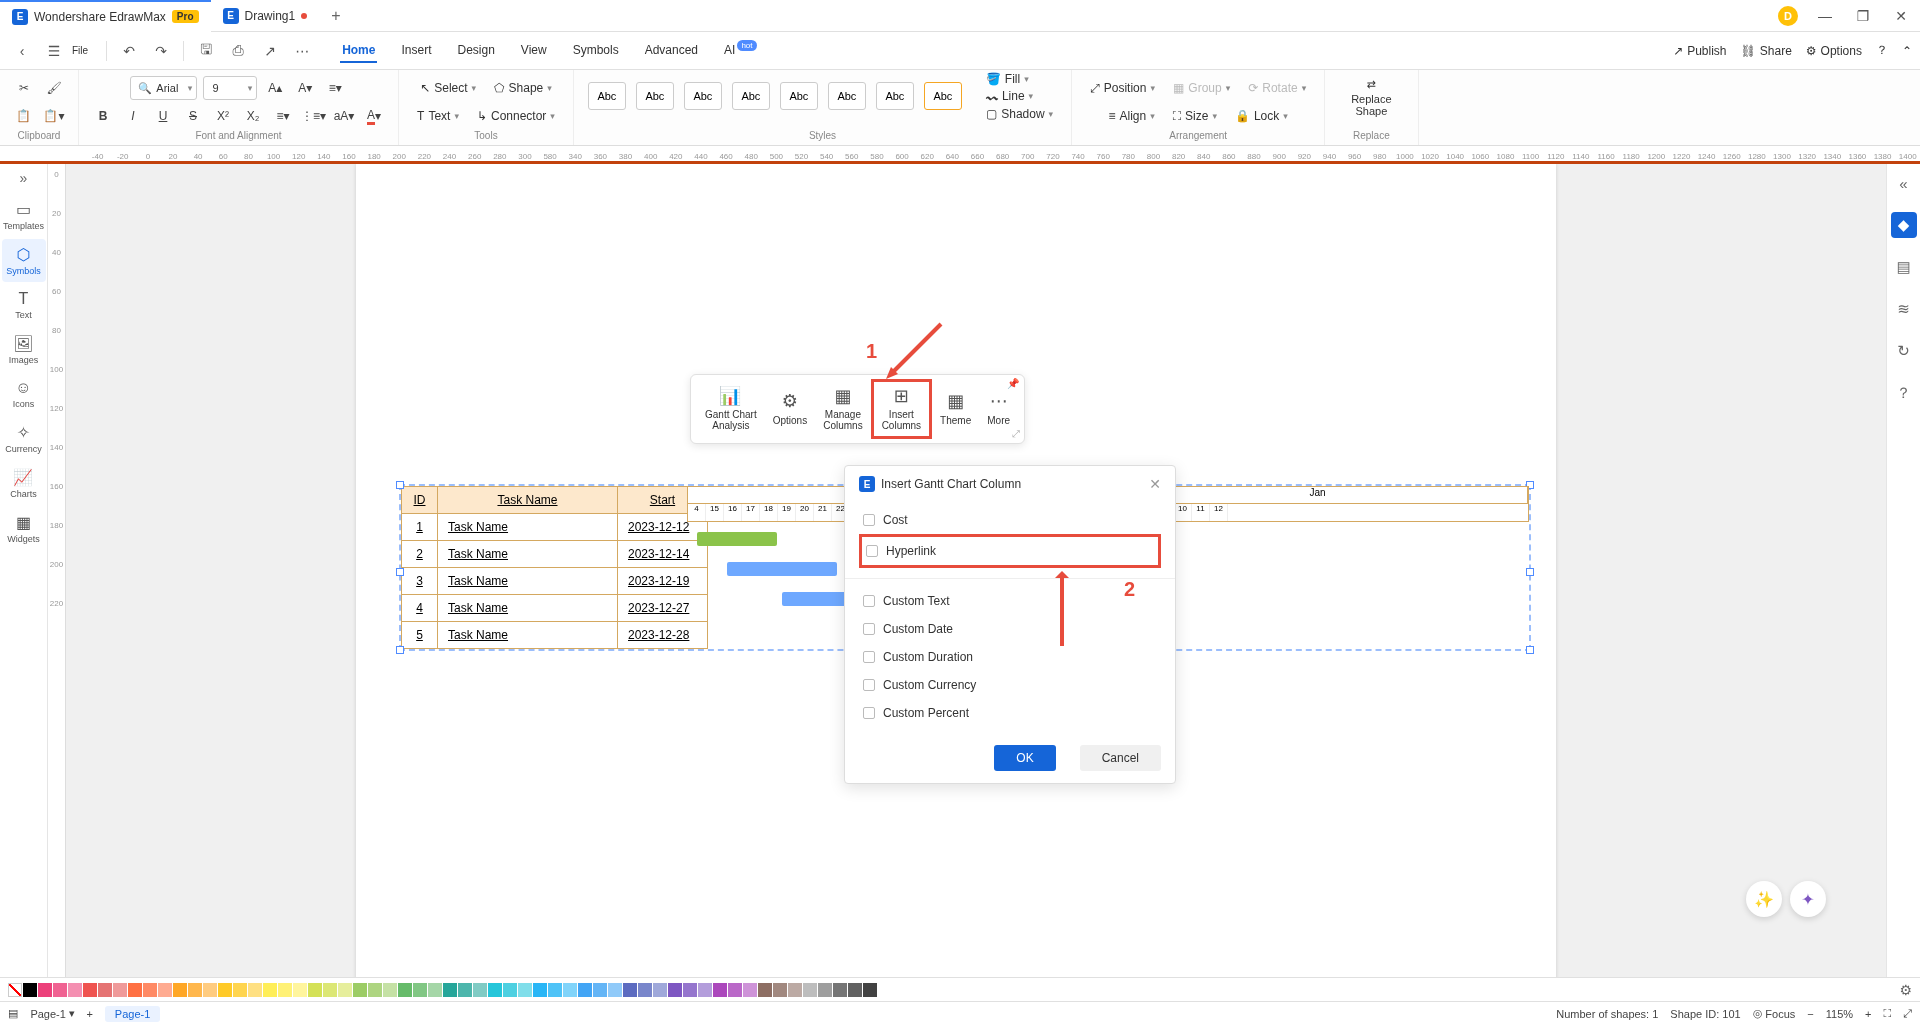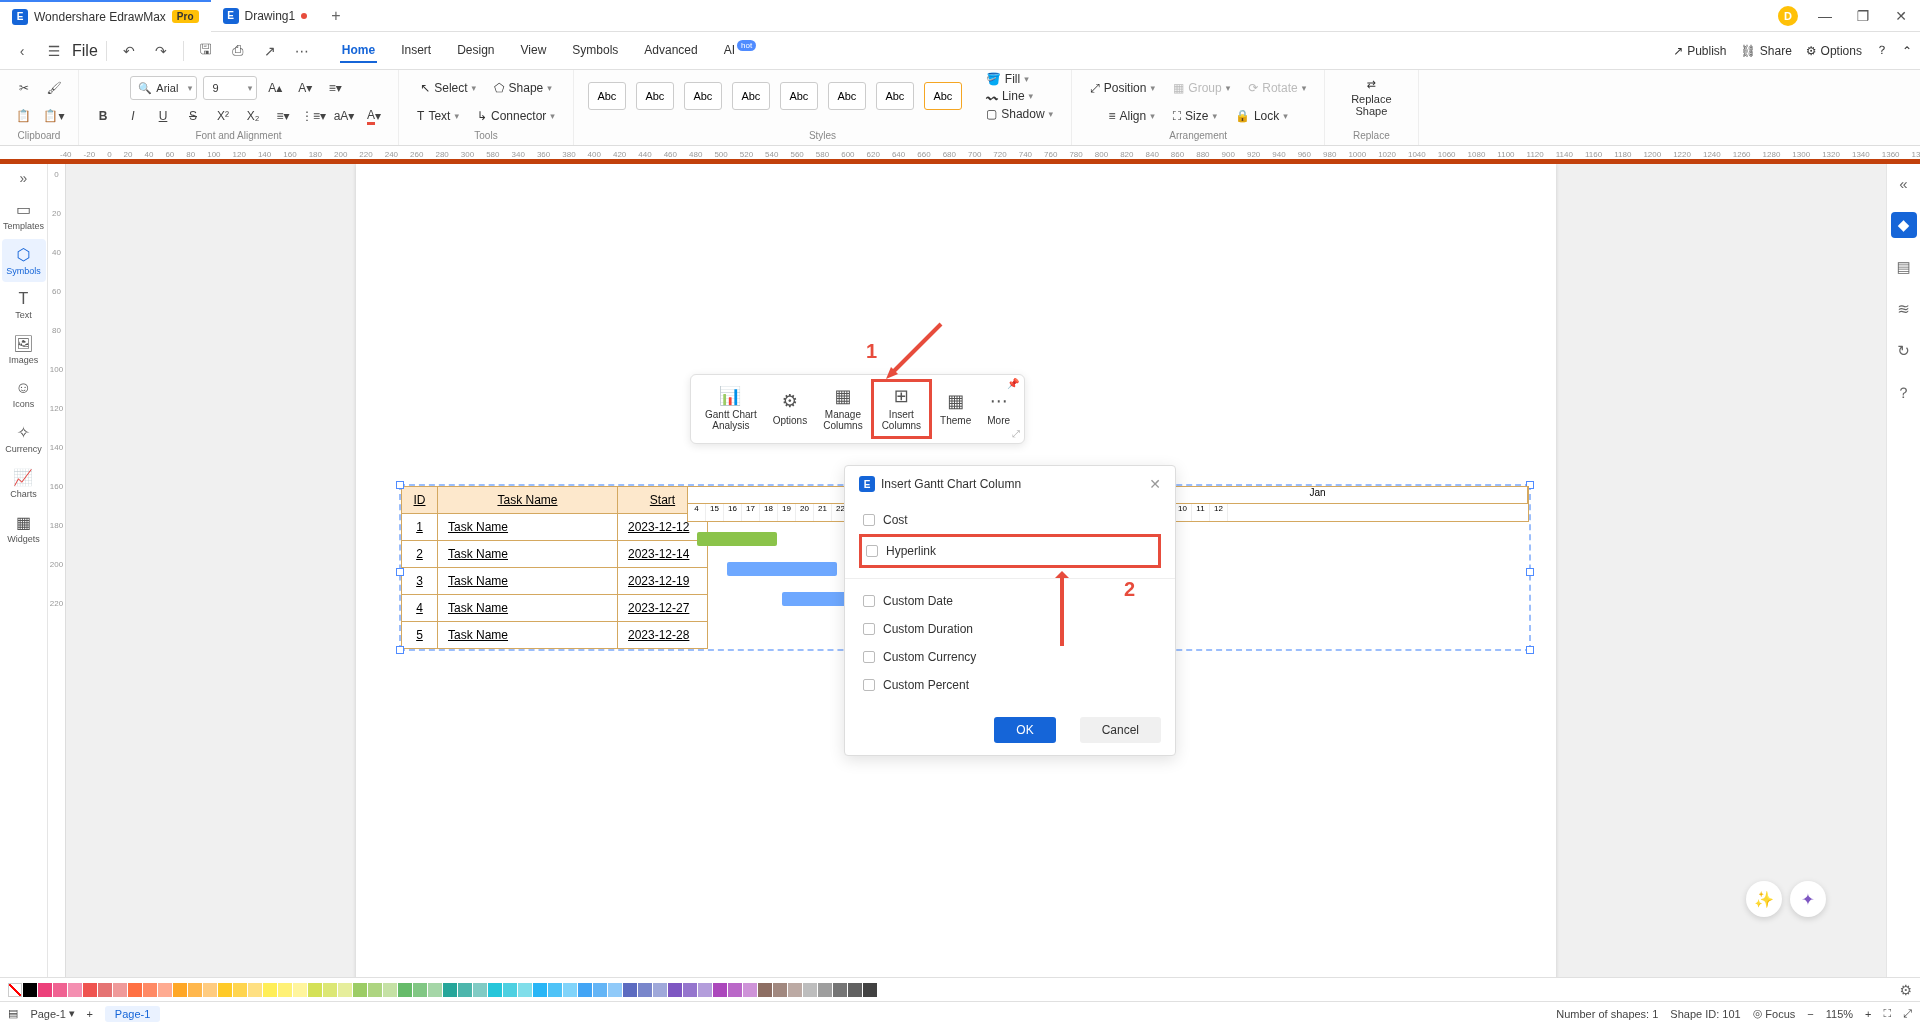--- a/index.html
+++ b/index.html
@@ -14,21 +14,21 @@
 .winbtn { width: 38px; height: 32px; display: flex; align-items: center; justify-content: center; color: #555; font-size: 14px; }
 .avatar { width: 20px; height: 20px; border-radius: 50%; background: #ffc107; color: #fff; font-size: 11px; display: flex; align-items: center; justify-content: center; margin-right: 8px; font-weight: 600; }
 .tab .dot { width: 6px; height: 6px; border-radius: 50%; background: #e74c3c; }
 .tab .plus { font-size: 16px; color: #666; }
 .logo-ico { width: 16px; height: 16px; border-radius: 3px; background: #1565d8; color: #fff; font-size: 10px; display: flex; align-items: center; justify-content: center; font-weight: 700; }
 
 
 .menubar { height: 38px; background: #fff; display: flex; align-items: center; padding: 0 8px; gap: 4px; border-bottom: 1px solid #e0e0e0; }
 .menubar .mbtn { width: 28px; height: 28px; display: flex; align-items: center; justify-content: center; color: #555; font-size: 14px; }
 .menubar .sep { width: 1px; height: 20px; background: #e0e0e0; margin: 0 4px; }
-.menubar .file-lbl { font-size: 16px; color: #333; }
+.menubar .file-lbl { font-size: 10px; color: #333; margin-right: 10px; }
 .menubar .mtabs { display: flex; gap: 22px; margin-left: 20px; font-size: 12px; }
 .menubar .mtab { color: #333; padding: 4px 2px; }
 .menubar .mtab.active { color: #1565d8; border-bottom: 2px solid #1565d8; font-weight: 600; }
 .hot-badge { background: #4f8bff; color: #fff; font-size: 8px; padding: 1px 4px; border-radius: 6px; position: relative; top: -6px; margin-left: 2px; }
 .menubar .right { margin-left: auto; display: flex; gap: 14px; font-size: 12px; color: #333; align-items: center; }
 .menubar .right .ritem { display: flex; align-items: center; gap: 4px; }
 
 
 .ribbon { height: 76px; background: #fdfdfd; display: flex; border-bottom: 1px solid #ddd; }
 .rgroup { display: flex; flex-direction: column; align-items: center; padding: 4px 12px 2px; position: relative; border-right: 1px solid #eee; }
@@ -37,21 +37,21 @@
 .rbtn { height: 24px; min-width: 24px; display: flex; align-items: center; justify-content: center; font-size: 12px; color: #444; }
 .fontsel { border: 1px solid #ccc; border-radius: 3px; height: 24px; padding: 0 18px 0 8px; font-size: 11px; color: #333; display: flex; align-items: center; gap: 4px; position: relative; background: #fff; }
 .fontsel::after { content: "▾"; position: absolute; right: 4px; font-size: 9px; color: #888; }
 .abc { border: 1px solid #ccc; border-radius: 3px; width: 38px; height: 28px; font-size: 11px; display: flex; align-items: center; justify-content: center; margin: 0 2px; background: #fff; }
 .abc.sel { border-color: #f5a623; }
 .dd { font-size: 12px; color: #333; padding: 0 6px; display: flex; align-items: center; gap: 4px; }
 .dd .caret { font-size: 9px; color: #888; }
 .replace-block { display: flex; flex-direction: column; align-items: center; justify-content: center; padding: 4px 14px; font-size: 11px; color: #333; gap: 2px; }
 
 
-.ruler-h { height: 18px; background: #fff; border-bottom: 5px solid #c2410c; font-size: 8px; color: #999; display: flex; align-items: flex-end; padding-left: 60px; overflow: hidden; position: relative; gap: 12px; }
+.ruler-h { height: 18px; background: #fff; border-bottom: 3px solid #c2410c; font-size: 8px; color: #999; display: flex; align-items: flex-end; padding-left: 85px; overflow: hidden; position: relative; }
 .ruler-h span { width: 44px; display: inline-block; text-align: center; }
 
 
 .main { display: flex; height: calc(100% - 32px - 38px - 76px - 18px - 24px - 24px); }
 .leftbar { width: 48px; background: #fff; border-right: 1px solid #e5e5e5; display: flex; flex-direction: column; align-items: center; padding-top: 6px; gap: 2px; }
 .leftbar .litem { width: 44px; padding: 6px 0; display: flex; flex-direction: column; align-items: center; font-size: 9px; color: #555; gap: 2px; border-radius: 4px; }
 .leftbar .litem.active { background: #eaf2ff; color: #1565d8; }
 .leftbar .ico { font-size: 16px; }
 .leftbar .expand { font-size: 14px; color: #666; margin-bottom: 6px; }
 .ruler-v { width: 18px; background: #fff; border-right: 1px solid #ddd; font-size: 8px; color: #999; display: flex; flex-direction: column; align-items: center; padding-top: 6px; gap: 30px; }
@@ -542,20 +542,24 @@
    </div>
           <div class="opt highlight">
      <span class="cb"></span>
             <span>Hyperlink</span>
    </div>
         </div>
       <div class="divider"></div>
       <div class="opts" id="dlg-bottom">
           <div class="opt">
      <span class="cb"></span>
+            <span>Custom Text</span>
+   </div>
+          <div class="opt">
+     <span class="cb"></span>
             <span>Custom Date</span>
    </div>
           <div class="opt">
      <span class="cb"></span>
             <span>Custom Duration</span>
    </div>
           <div class="opt">
      <span class="cb"></span>
             <span>Custom Currency</span>
    </div>

